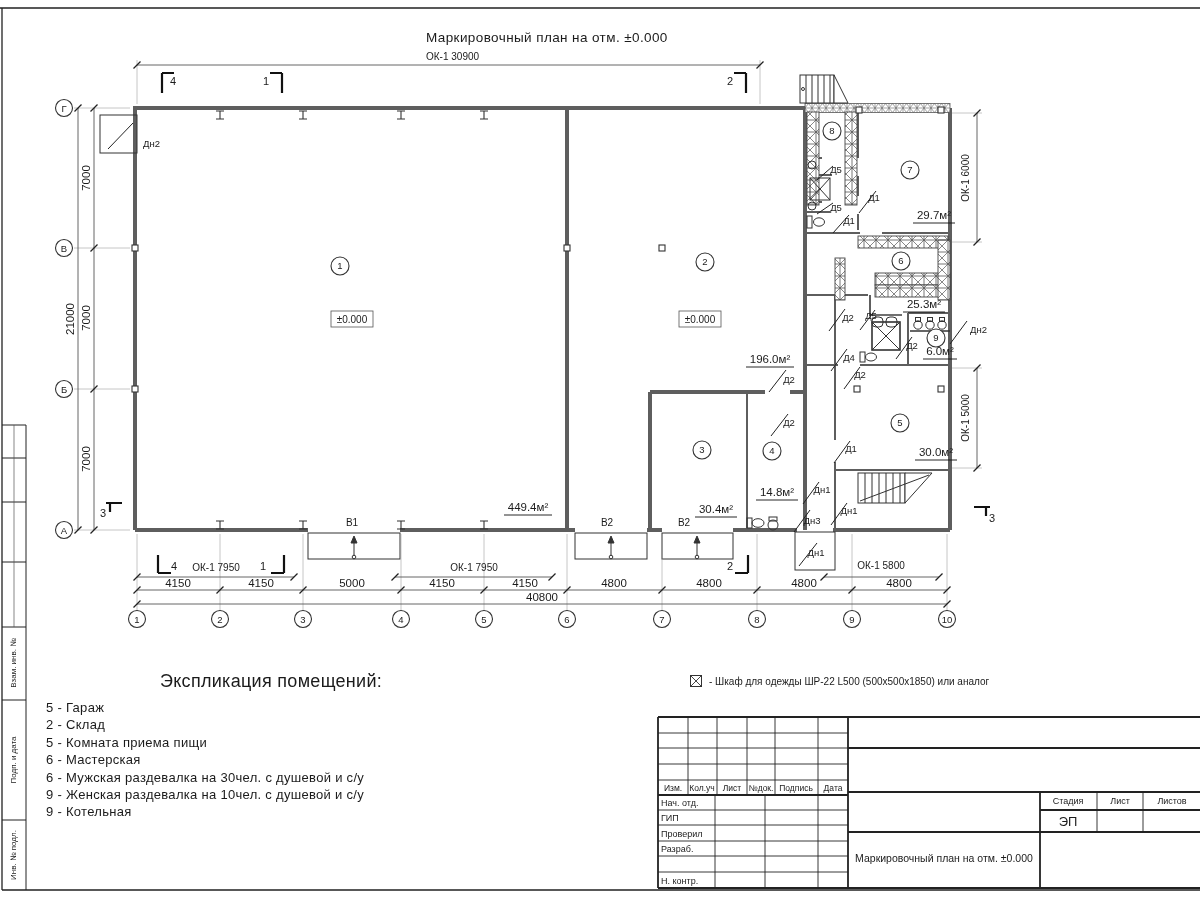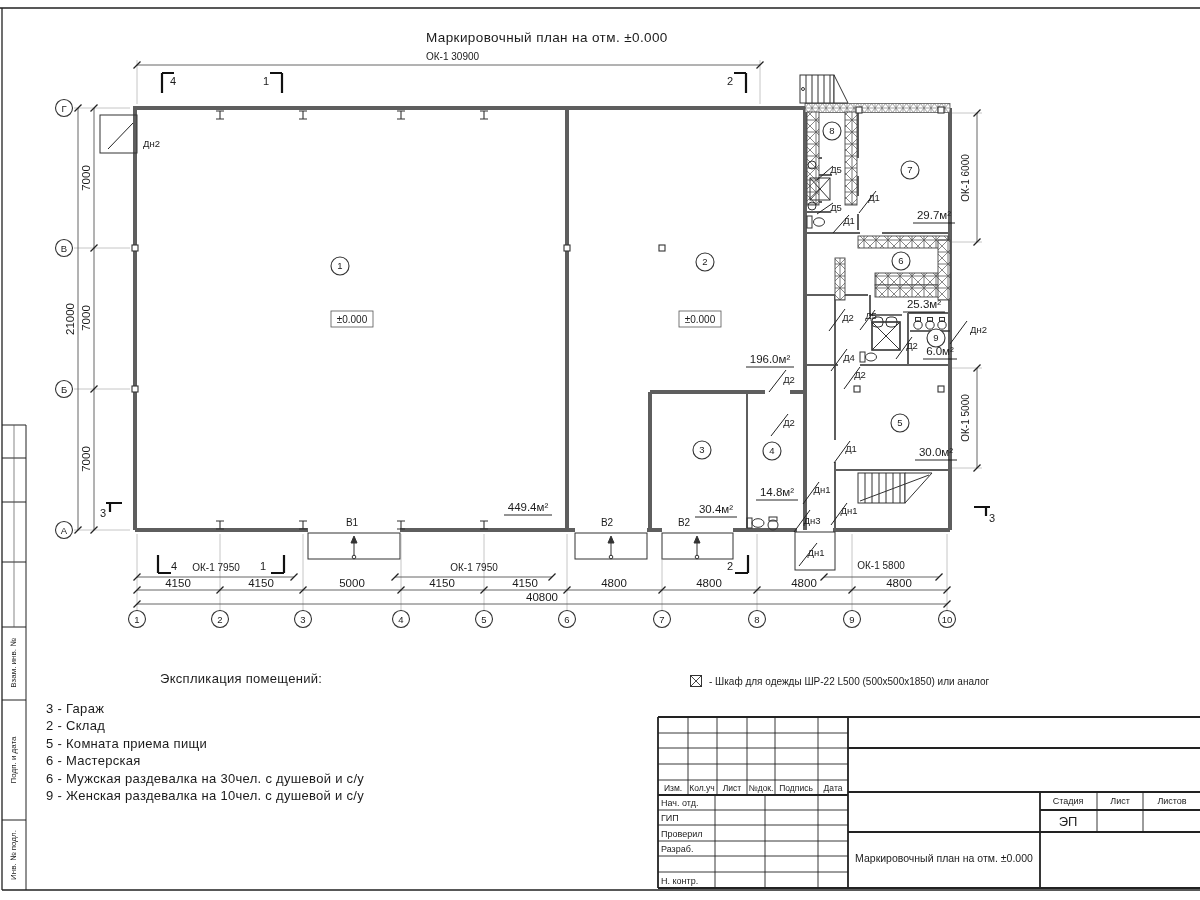--- a/index.html
+++ b/index.html
@@ -3,21 +3,21 @@
 <meta charset="utf-8">
 <style>
   html,body{margin:0;padding:0;background:#ffffff;}
   #sheet{position:relative;width:1200px;height:900px;background:#fff;overflow:hidden;
          font-family:"Liberation Sans",sans-serif;color:#1b1b1b;}
   svg text{font-family:"Liberation Sans",sans-serif;fill:#1b1b1b;}
   .mid{text-anchor:middle}
   .t8{font-size:8px}.t85{font-size:8.5px}.t9{font-size:9px}.t95{font-size:9.5px}
   .t10{font-size:10px}.t105{font-size:10.5px}.t11{font-size:11px}.t115{font-size:11.5px}.t13{font-size:13px}.t135{font-size:13.5px;letter-spacing:.4px}
   #legend{position:absolute;left:46px;top:671px;width:430px;}
-  #legend .lt{font-size:13px;padding-left:114px;margin-bottom:14px;letter-spacing:.3px;}
+  #legend .lt{font-size:18px;padding-left:114px;margin-bottom:7px;letter-spacing:.3px;}
   #legend .li{font-size:13px;line-height:17.4px;letter-spacing:.3px;}
   #note{position:absolute;left:656px;top:675px;display:flex;align-items:center;gap:7px;font-size:10px;margin-left:34px;}
 </style>
 </head>
 <body>
 
 <div id="sheet">
 
 <svg width="1200" height="900" viewBox="0 0 1200 900">
   <defs>
@@ -364,26 +364,27 @@
     <text class="t9 mid" x="1120" y="804">Лист</text>
     <text class="t9 mid" x="1172" y="804">Листов</text>
     <text class="t13 mid" x="1068" y="826">ЭП</text>
   </g>
   <text class="t105 mid" x="944" y="862">Маркировочный план на отм. ±0.000</text>
 </svg>
 
 
 <div id="legend">
   <div class="lt">Экспликация помещений:</div>
-  <div class="li">3 - Гараж</div>
+  <div class="li">5 - Гараж</div>
   <div class="li">2 - Склад</div>
   <div class="li">5 - Комната приема пищи</div>
   <div class="li">6 - Мастерская</div>
   <div class="li">6 - Мужская раздевалка на 30чел. с душевой и с/у</div>
   <div class="li">9 - Женская раздевалка на 10чел. с душевой и с/у</div>
+  <div class="li">9 - Котельная</div>
 </div>
 
 
 <div id="note">
   <svg width="12" height="12">
     <rect x="0.5" y="0.5" width="11" height="11" fill="none" stroke="#333" stroke-width="1"></rect>
     <path d="M0.5,0.5 L11.5,11.5 M11.5,0.5 L0.5,11.5" stroke="#333" stroke-width="0.9"></path>
   </svg>
   <span>- Шкаф для одежды ШР-22 L500 (500x500x1850) или аналог</span>
 </div>

